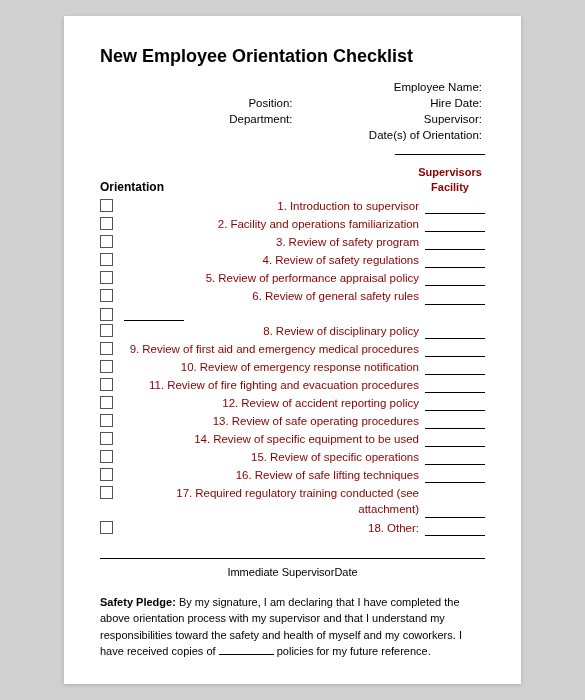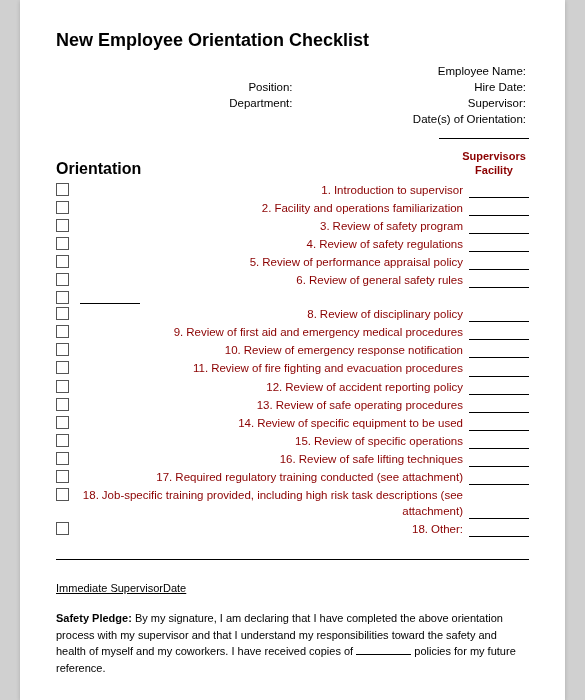--- a/index.html
+++ b/index.html
@@ -6,21 +6,21 @@
     body {
       background: #d0d0d0;
       display: flex;
       justify-content: center;
       align-items: center;
       min-height: 700px;
       font-family: Arial, sans-serif;
     }
     .page {
       background: #fff;
-      width: 545px;
+      width: 457px;
       min-height: 660px;
       padding: 30px 36px 24px 36px;
       box-shadow: 0 1px 4px rgba(0,0,0,0.18);
     }
     .title {
       font-size: 18px;
       font-weight: bold;
       margin-bottom: 14px;
       color: #000;
     }
@@ -48,21 +48,21 @@
     }
     .checklist-header {
       display: flex;
       justify-content: space-between;
       align-items: flex-end;
       margin-top: 8px;
       margin-bottom: 4px;
     }
     .checklist-header .orientation-label {
       font-weight: bold;
-      font-size: 16px;
+      font-size: 12px;
       color: #000;
     }
     .supervisors-col {
       text-align: center;
       font-weight: bold;
       font-size: 11px;
       color: #8B0000;
       line-height: 1.3;
       width: 70px;
     }
@@ -99,25 +99,24 @@
     .initials-line {
       border-bottom: 1px solid #000;
       width: 60px;
       height: 14px;
       flex-shrink: 0;
       margin-left: 6px;
       align-self: flex-end;
     }
     .signature-section {
       display: flex;
-      justify-content: flex-start;
+      justify-content: center;
       margin-top: 22px;
       border-top: 1px solid #000;
-      padding-top: 18px;
-      text-decoration: underline;
+      padding-top: 3px;
     }
     .sig-label {
       font-size: 11px;
       color: #000;
     }
     .pledge-section {
       margin-top: 14px;
       font-size: 11px;
       color: #000;
       line-height: 1.5;
@@ -262,25 +261,20 @@
         <span class="item-text"><span class="item-num">16.</span>Review of safe lifting techniques</span>
         <div class="initials-line"></div>
       </div>
       <div class="checklist-item">
         <div class="cb-box"></div>
         <span class="item-text"><span class="item-num">17.</span>Required regulatory training conducted (see attachment)</span>
         <div class="initials-line"></div>
       </div>
       <div class="checklist-item">
         <div class="cb-box"></div>
-        <span class="item-text"><span class="item-num">18.</span>Job-specific training provided, including high risk task descriptions (see attachment)</span>
-        <div class="initials-line"></div>
-      </div>
-      <div class="checklist-item">
-        <div class="cb-box"></div>
         <span class="item-text"><span class="item-num">18.</span>Other:</span>
         <div class="initials-line"></div>
       </div>
     </div>
 
   <div class="signature-section">
     <div>
       <span class="sig-label">Immediate Supervisor</span>
     </div>
     <div>

